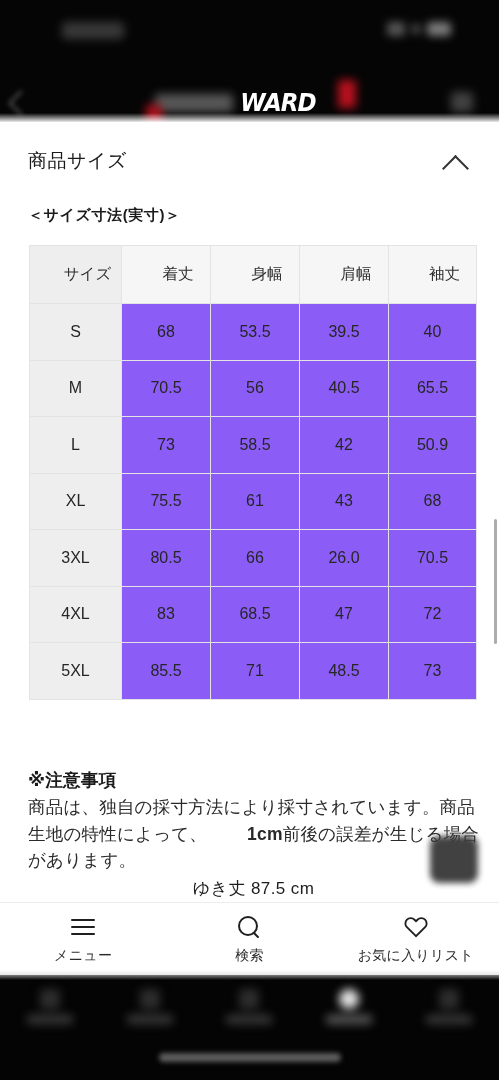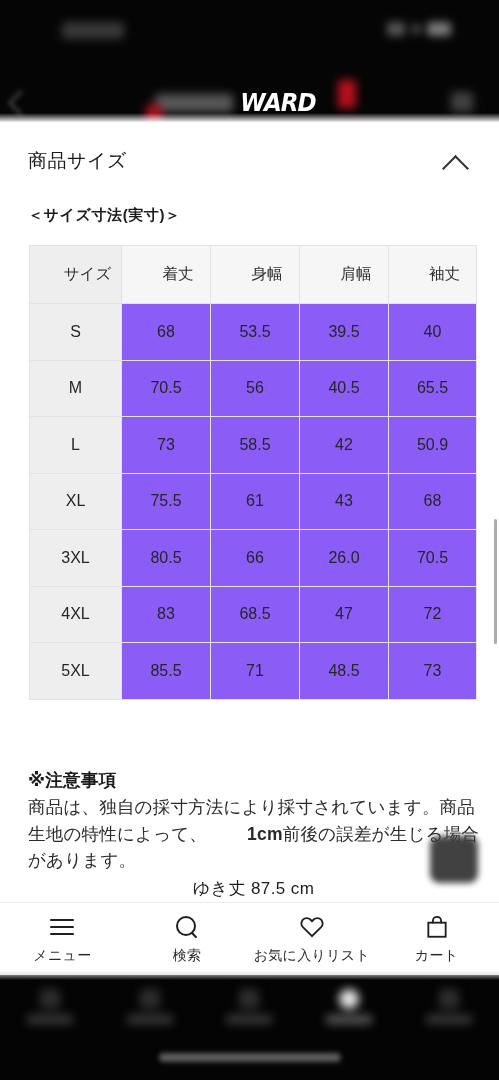--- a/index.html
+++ b/index.html
@@ -504,29 +504,20 @@
       </div>
       <div class="nav-label">検索</div>
     </div>
     <div class="nav-item">
       <div class="nav-icon ic-heart">
         <svg width="26" height="26" viewBox="0 0 24 24" fill="none" stroke="#1f1f1f" stroke-width="1.7">
           <path d="M12 20.5 3.6 12.2a4.9 4.9 0 1 1 7-6.9l1.4 1.4 1.4-1.4a4.9 4.9 0 1 1 7 6.9z"></path>
         </svg>
       </div>
       <div class="nav-label">お気に入りリスト</div>
-    </div>
-    <div class="nav-item">
-      <div class="nav-icon ic-cart">
-        <svg width="26" height="26" viewBox="0 0 24 24" fill="none" stroke="#1f1f1f" stroke-width="1.7">
-          <rect x="4" y="8" width="16" height="13"></rect>
-          <path d="M8.2 8.5V6.4a3.8 3.8 0 0 1 7.6 0v2.1"></path>
-        </svg>
-      </div>
-      <div class="nav-label">カート</div>
     </div>
     <div class="nav-fade"></div>
   </div>
 
   <div class="bottom-chrome">
     <div class="bottom-chrome-fade"></div>
     <div class="tabrow">
       <div class="tabcell">
           <span class="ti"></span>
           <span class="tl"></span>

